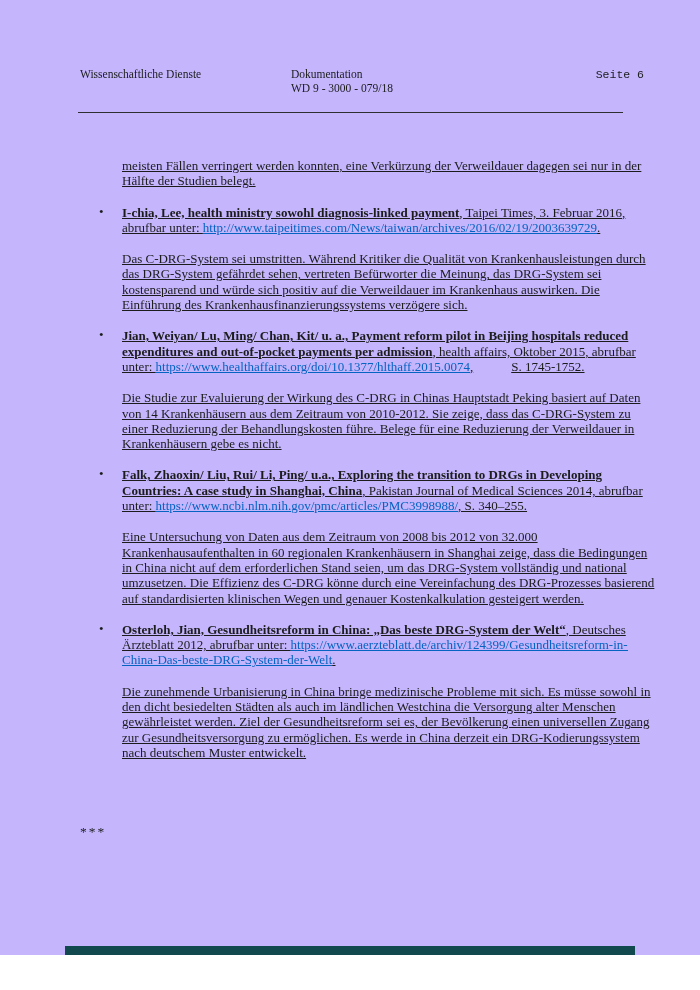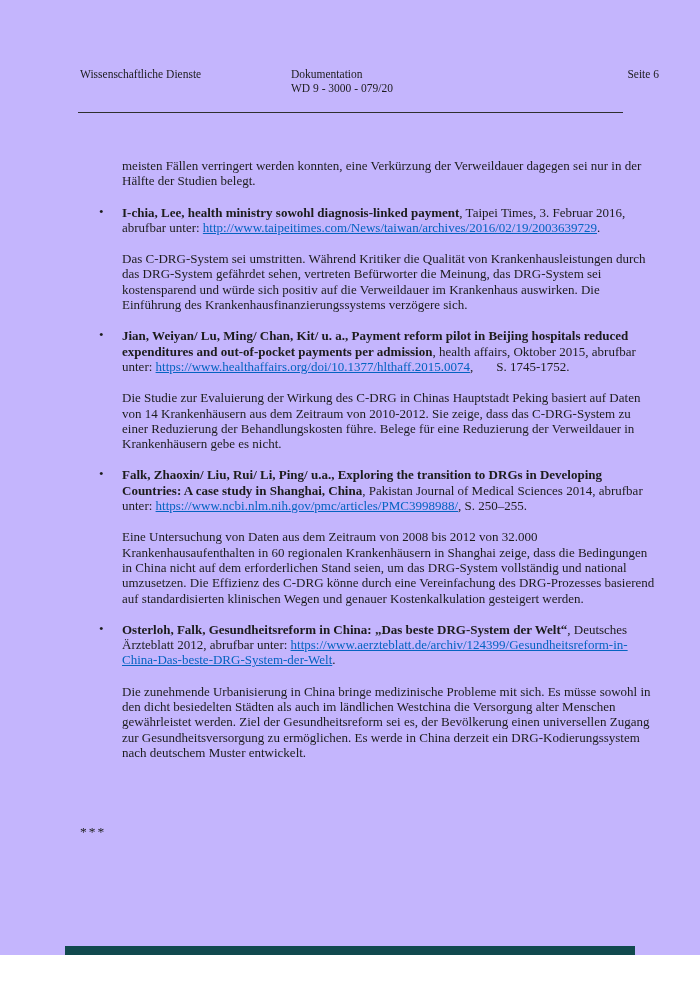--- a/index.html
+++ b/index.html
@@ -19,50 +19,50 @@
     position: absolute;
     top: 68px;
     left: 80px;
     right: 40px;
     height: 30px;
     font-size: 11.5px;
     line-height: 13.5px;
   }
   .h-left   { position: absolute; left: 0; top: 0; }
   .h-center { position: absolute; left: 195px; top: 0; margin-left: 16px; }
-  .h-right  { position: absolute; right: 1px; top: 0; }
+  .h-right  { position: absolute; right: 16px; top: 0; font-family: Liberation Mono, monospace; }
   .rule {
     position: absolute;
     top: 112px;
     left: 78px;
     width: 545px;
     border-top: 1px solid #2f2f2f;
   }
   .content {
     position: absolute;
     top: 158px;
     left: 122px;
     width: 536px;
   }
-  .para { margin-bottom: 16px; }
+  .para { margin-bottom: 16px; text-decoration: underline; }
   .bullet-item { position: relative; }
   .bullet {
     position: absolute;
     left: -23px;
     top: -1px;
     font-size: 13px;
   }
   .cite b { font-weight: bold; }
   .link {
     text-decoration: underline;
     overflow-wrap: anywhere;
     word-break: break-word;
     cursor: pointer;
   }
-  .pages { margin-left: 23px; }
+  .pages { margin-left: 38px; }
   .end-mark {
     position: absolute;
     left: 80px;
     top: 824px;
     font-size: 13.5px;
     letter-spacing: 2px;
   }
   .bottom-bar {
     position: absolute;
     left: 65px;
@@ -73,21 +73,21 @@
 </style>
 </head>
 <body>
 
 <div class="page">
 
   <div class="header">
     <span class="h-left">Wissenschaftliche Dienste</span>
     <div class="h-center">
       <div>Dokumentation</div>
-      <div>WD 9 - 3000 - 079/20</div>
+      <div>WD 9 - 3000 - 079/18</div>
     </div>
     <span class="h-right">Seite 6</span>
   </div>
 
   <div class="rule"></div>
 
   <div class="content">
 
     <p class="para">meisten Fällen verringert werden konnten, eine Verkürzung der Verweildauer dagegen sei nur in der Hälfte der Studien belegt.</p>
 
@@ -98,27 +98,27 @@
     <p class="para">Das C-DRG-System sei umstritten. Während Kritiker die Qualität von Krankenhausleistungen durch das DRG-System gefährdet sehen, vertreten Befürworter die Meinung, das DRG-System sei kostensparend und würde sich positiv auf die Verweildauer im Krankenhaus auswirken. Die Einführung des Krankenhausfinanzierungssystems verzögere sich.</p>
 
     <div class="bullet-item para">
       <span class="bullet">•</span>
       <p class="cite"><b>Jian, Weiyan/ Lu, Ming/ Chan, Kit/ u. a., Payment reform pilot in Beijing hospitals reduced expenditures and out-of-pocket payments per admission</b><span>, health affairs, Oktober 2015, abrufbar unter: </span><a class="link" href="#" style="color: rgb(5, 99, 193);">https://www.healthaffairs.org/doi/10.1377/hlthaff.2015.0074</a><span>,</span><span class="pages">S. 1745-1752.</span></p>
     </div>
     <p class="para">Die Studie zur Evaluierung der Wirkung des C-DRG in Chinas Hauptstadt Peking basiert auf Daten von 14 Krankenhäusern aus dem Zeitraum von 2010-2012. Sie zeige, dass das C-DRG-System zu einer Reduzierung der Behandlungskosten führe. Belege für eine Reduzierung der Verweildauer in Krankenhäusern gebe es nicht.</p>
 
     <div class="bullet-item para">
       <span class="bullet">•</span>
-      <p class="cite"><b>Falk, Zhaoxin/ Liu, Rui/ Li, Ping/ u.a., Exploring the transition to DRGs in Developing Countries: A case study in Shanghai, China</b><span>, Pakistan Journal of Medical Sciences 2014, abrufbar unter: </span><a class="link" href="#" style="color: rgb(5, 99, 193);">https://www.ncbi.nlm.nih.gov/pmc/articles/PMC3998988/</a><span>, S. 250–255.</span></p>
+      <p class="cite"><b>Falk, Zhaoxin/ Liu, Rui/ Li, Ping/ u.a., Exploring the transition to DRGs in Developing Countries: A case study in Shanghai, China</b><span>, Pakistan Journal of Medical Sciences 2014, abrufbar unter: </span><a class="link" href="#" style="color: rgb(5, 99, 193);">https://www.ncbi.nlm.nih.gov/pmc/articles/PMC3998988/</a><span>, S. 340–255.</span></p>
     </div>
     <p class="para">Eine Untersuchung von Daten aus dem Zeitraum von 2008 bis 2012 von 32.000 Krankenhausaufenthalten in 60 regionalen Krankenhäusern in Shanghai zeige, dass die Bedingungen in China nicht auf dem erforderlichen Stand seien, um das DRG-System vollständig und national umzusetzen. Die Effizienz des C-DRG könne durch eine Vereinfachung des DRG-Prozesses basierend auf standardisierten klinischen Wegen und genauer Kostenkalkulation gesteigert werden.</p>
 
     <div class="bullet-item para">
       <span class="bullet">•</span>
-      <p class="cite"><b>Osterloh, Falk, Gesundheitsreform in China: „Das beste DRG-System der Welt“</b><span>, Deutsches Ärzteblatt 2012, abrufbar unter: </span><a class="link" href="#" style="color: rgb(5, 99, 193);">https://www.aerzteblatt.de/archiv/124399/Gesundheitsreform-in-China-Das-beste-DRG-System-der-Welt</a><span>.</span></p>
+      <p class="cite"><b>Osterloh, Jian, Gesundheitsreform in China: „Das beste DRG-System der Welt“</b><span>, Deutsches Ärzteblatt 2012, abrufbar unter: </span><a class="link" href="#" style="color: rgb(5, 99, 193);">https://www.aerzteblatt.de/archiv/124399/Gesundheitsreform-in-China-Das-beste-DRG-System-der-Welt</a><span>.</span></p>
     </div>
     <p class="para">Die zunehmende Urbanisierung in China bringe medizinische Probleme mit sich. Es müsse sowohl in den dicht besiedelten Städten als auch im ländlichen Westchina die Versorgung alter Menschen gewährleistet werden. Ziel der Gesundheitsreform sei es, der Bevölkerung einen universellen Zugang zur Gesundheitsversorgung zu ermöglichen. Es werde in China derzeit ein DRG-Kodierungssystem nach deutschem Muster entwickelt.</p>
 
   </div>
 
   <div class="end-mark">***</div>
 
   <div class="bottom-bar" style="background: rgb(17, 73, 78);"></div>
 
 </div>

